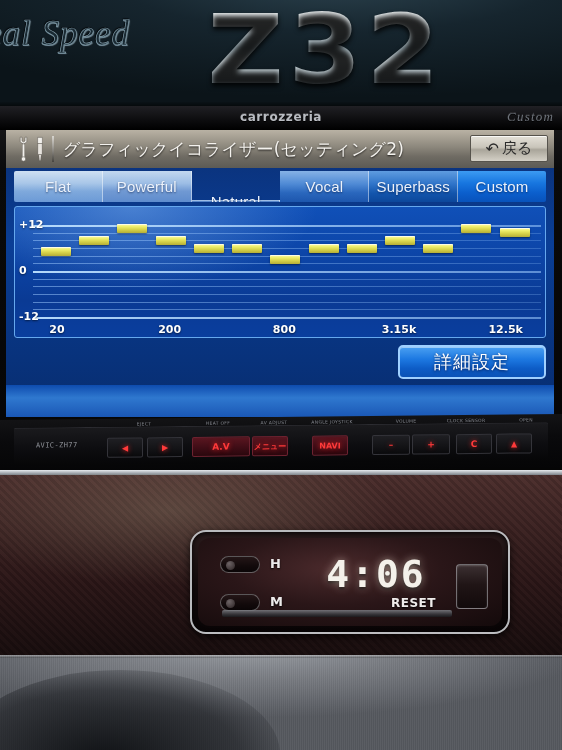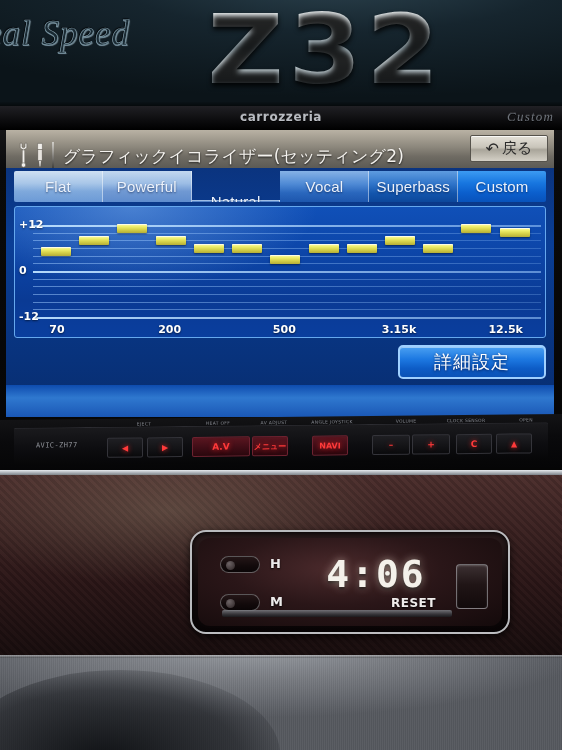--- a/index.html
+++ b/index.html
@@ -73,21 +73,21 @@
   .screen{
     position:absolute; left:6px; top:24px; width:548px; height:287px;
     background:linear-gradient(180deg,#0b2f74 0%,#0a3e96 40%,#072c6e 100%);
     overflow:hidden;
   }
 
   
   .titlebar{
     position:absolute; left:0; top:0; width:548px; height:38px;
     background:linear-gradient(180deg,#b9b2a4 0%,#8c877c 45%,#6f6b63 70%,#5c5a55 100%);
-    display:flex; align-items:flex-end;
+    display:flex; align-items:center;
   }
   .tool-icons{ display:flex; gap:3px; margin-left:10px; align-items:flex-end; }
   .ico-wrench, .ico-driver{ display:block; }
   .titlesep{
     width:2px; height:26px; margin:0 9px 0 6px;
     background:linear-gradient(180deg,rgba(255,255,255,.55),rgba(0,0,0,.3));
   }
   .title-text{
     font-size:17px; color:#f4f2ee; letter-spacing:.2px;
     font-family:"DejaVu Sans","Liberation Sans",sans-serif;
@@ -373,23 +373,23 @@
           <div class="eqbar" title="200 : 8 dB" style="left: 140.665px; top: 28.8333px; width: 30px;"></div>
           <div class="eqbar" title="315 : 6 dB" style="left: 178.886px; top: 36.5px; width: 30px;"></div>
           <div class="eqbar" title="500 : 6 dB" style="left: 217.108px; top: 36.5px; width: 30px;"></div>
           <div class="eqbar" title="800 : 3 dB" style="left: 255.329px; top: 48px; width: 30px;"></div>
           <div class="eqbar" title="1.25k : 6 dB" style="left: 293.551px; top: 36.5px; width: 30px;"></div>
           <div class="eqbar" title="2k : 6 dB" style="left: 331.772px; top: 36.5px; width: 30px;"></div>
           <div class="eqbar" title="3.15k : 8 dB" style="left: 369.994px; top: 28.8333px; width: 30px;"></div>
           <div class="eqbar" title="5k : 6 dB" style="left: 408.215px; top: 36.5px; width: 30px;"></div>
           <div class="eqbar" title="8k : 11 dB" style="left: 446.437px; top: 17.3333px; width: 30px;"></div>
           <div class="eqbar" title="12.5k : 10 dB" style="left: 484.658px; top: 21.1667px; width: 30px;"></div>
-          <div class="freqlabel" style="left: 42px;">70</div>
+          <div class="freqlabel" style="left: 42px;">20</div>
           <div class="freqlabel" style="left: 154.665px;">200</div>
-          <div class="freqlabel" style="left: 269.329px;">500</div>
+          <div class="freqlabel" style="left: 269.329px;">800</div>
           <div class="freqlabel" style="left: 383.994px;">3.15k</div>
           <div class="freqlabel" style="left: 490.658px;">12.5k</div>
         </div>
 
       <div class="detail-btn">
         <span class="detail-label">詳細設定</span>
       </div>
 
       <div class="screen-glow"></div>
     </div>

